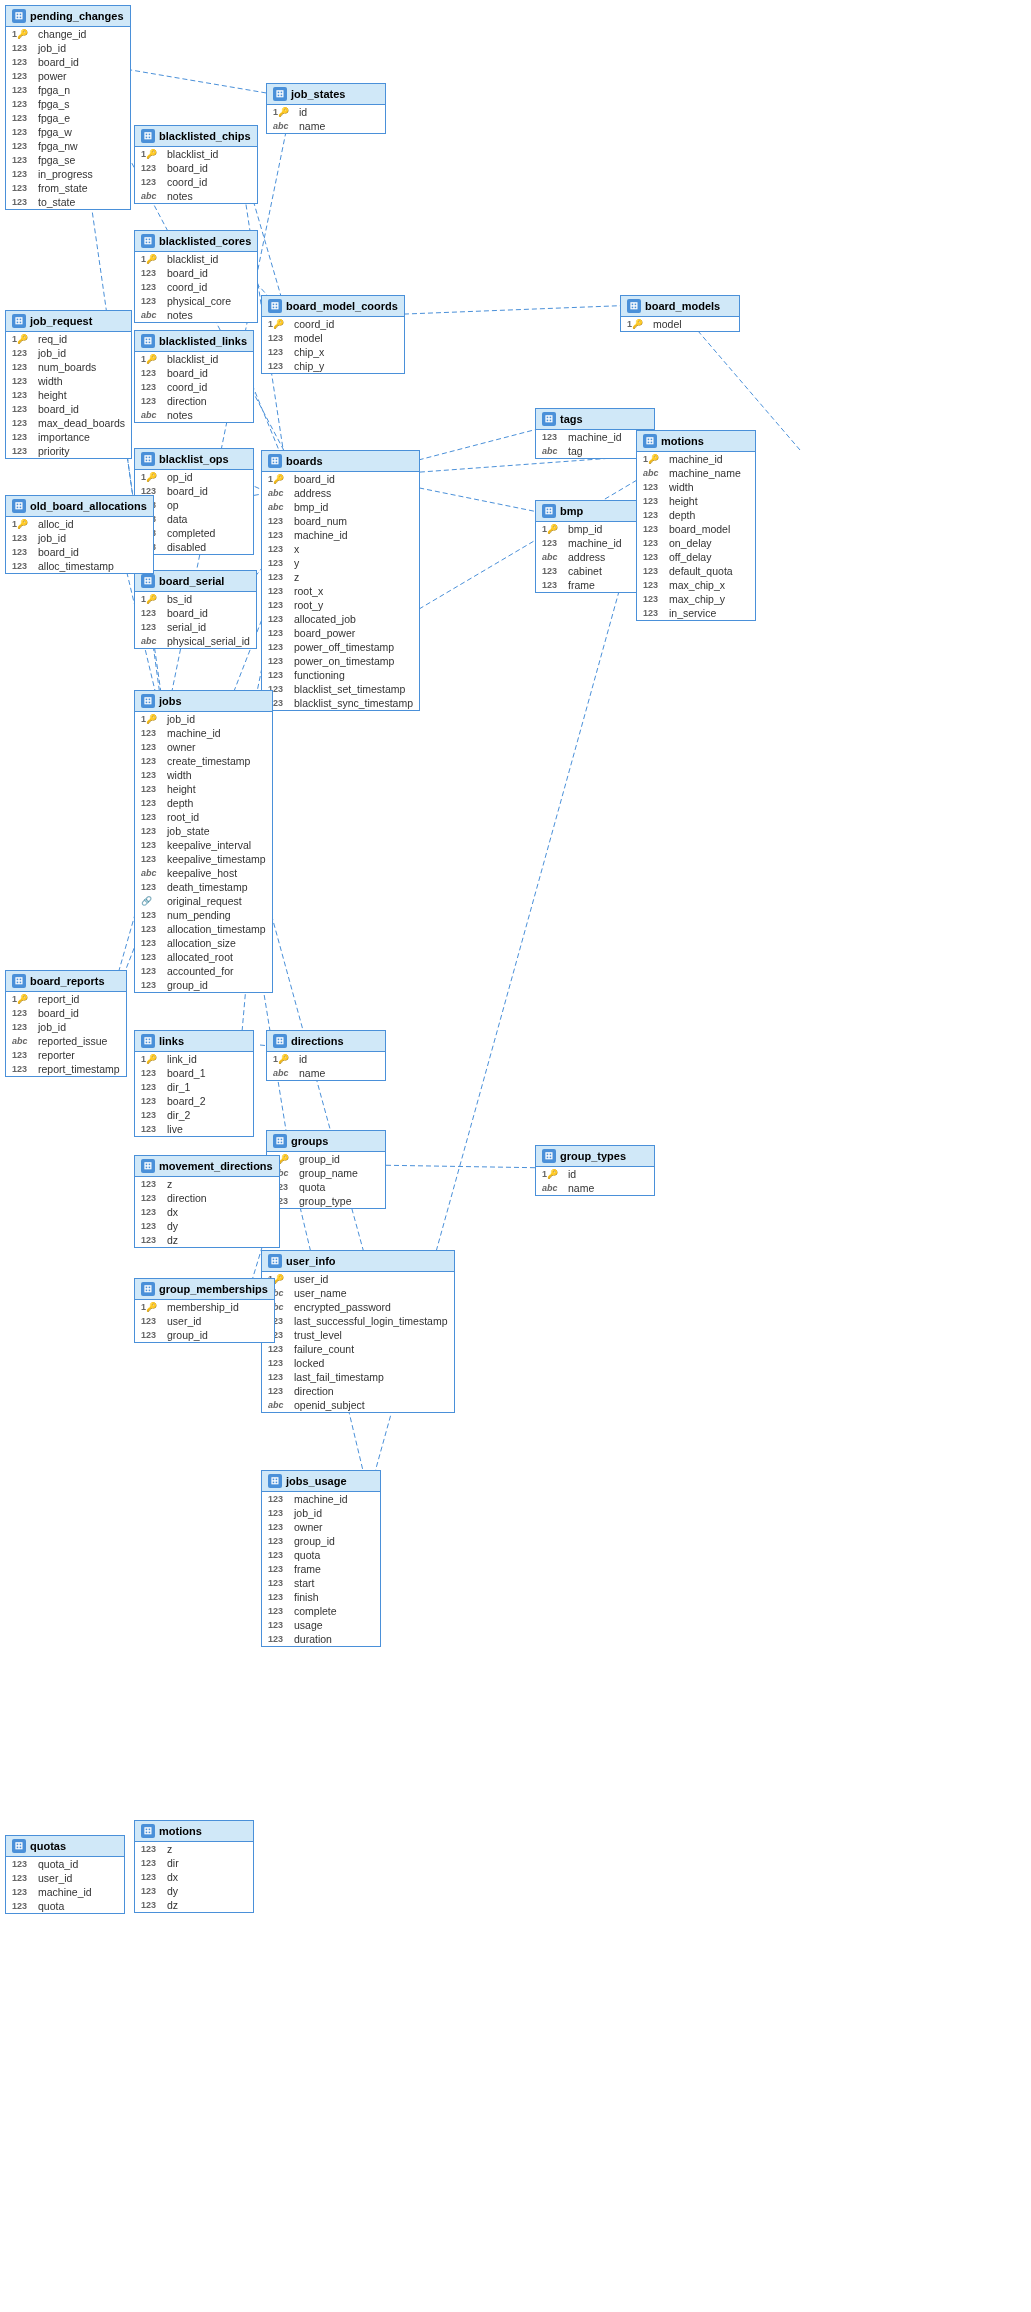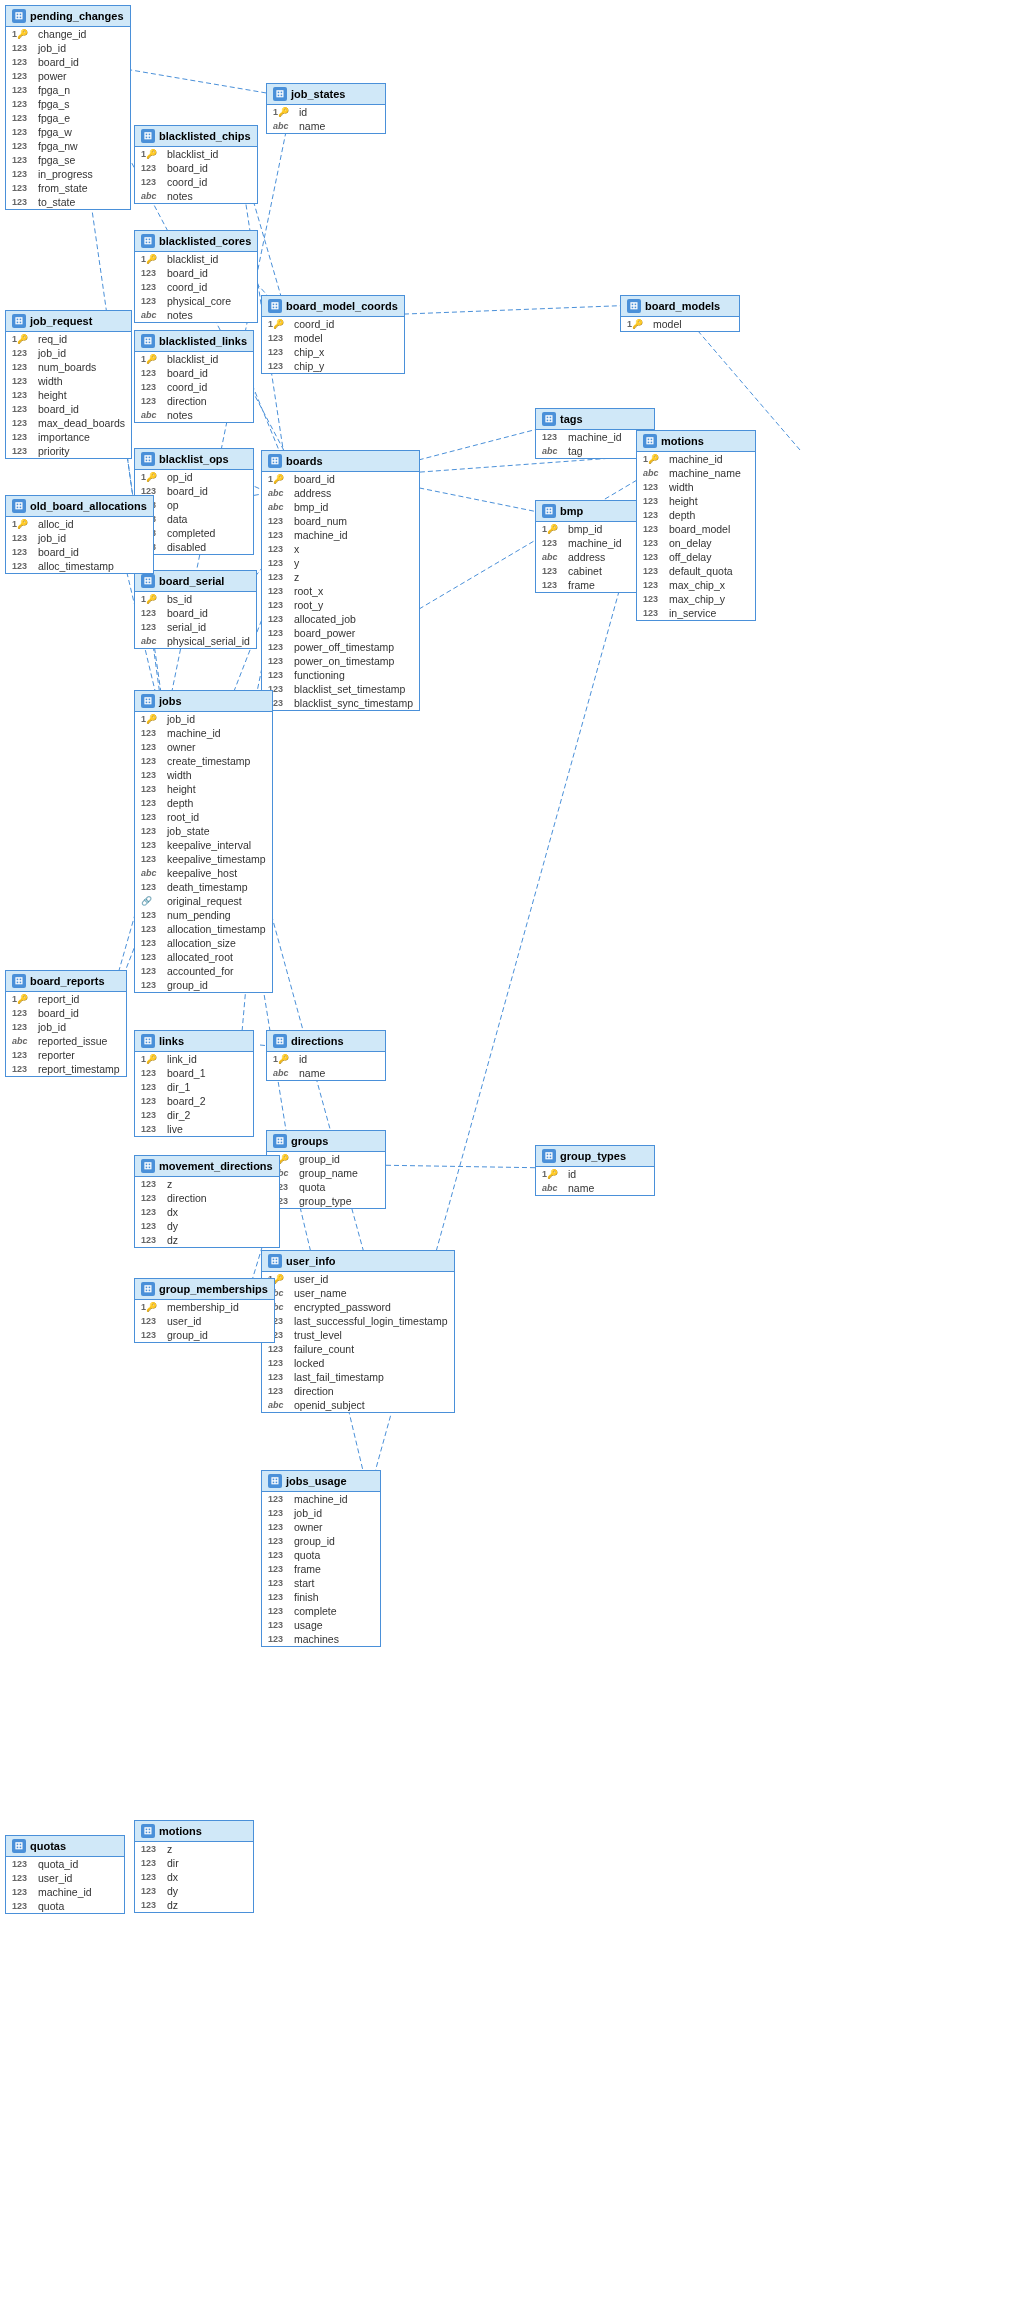--- a/index.html
+++ b/index.html
@@ -940,21 +940,21 @@
       <div class="table-row">
         <span class="badge badge-123">123</span>
         <span>complete</span>
       </div>
       <div class="table-row">
         <span class="badge badge-123">123</span>
         <span>usage</span>
       </div>
       <div class="table-row">
         <span class="badge badge-123">123</span>
-        <span>machines</span>
+        <span>duration</span>
       </div>
     </div>
     <div class="table-box" style="left: 5px; top: 1835px;">
       <div class="table-header">
         <span class="icon" style="font-size: 10px;">⊞</span>
         <span>quotas</span>
       </div>
       <div class="table-row">
         <span class="badge badge-123">123</span>
         <span>quota_id</span>

